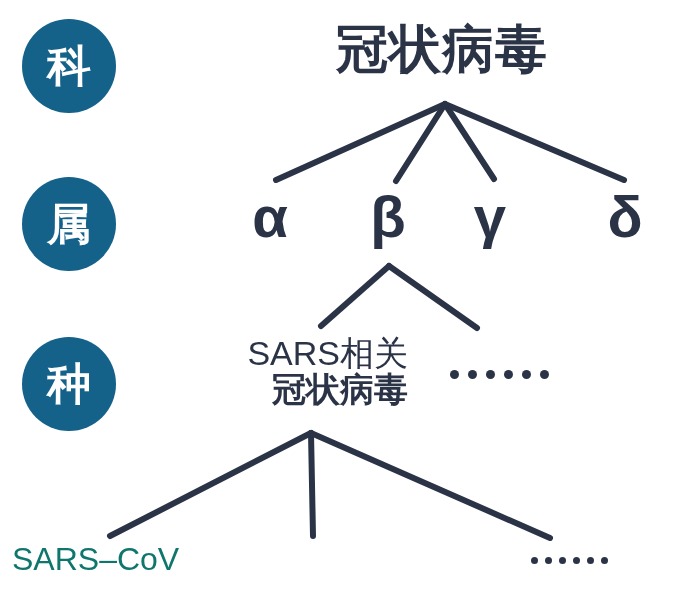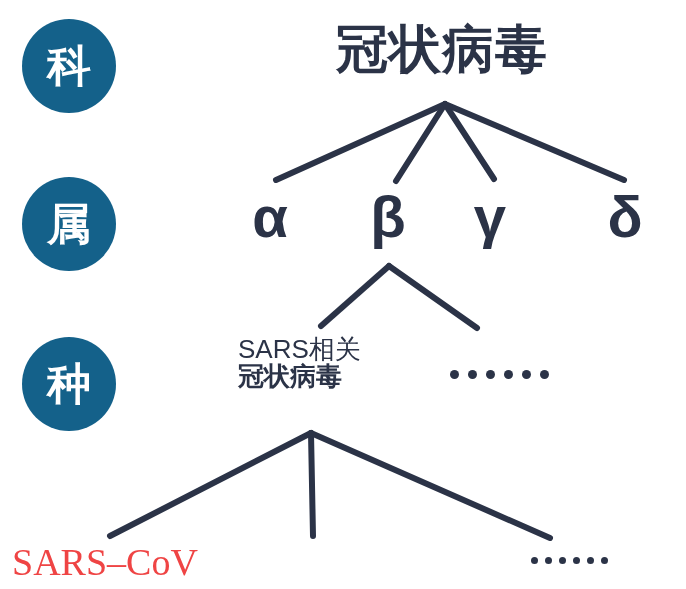--- a/index.html
+++ b/index.html
@@ -42,21 +42,21 @@
   }
   #badge-family { left: 22px; top: 19px; }
   #badge-genus  { left: 22px; top: 177px; }
   #badge-species{ left: 22px; top: 337px; }
 
   .node-label {
     position: absolute;
     color: #2b3347;
     white-space: nowrap;
     line-height: 1.05;
-    text-align: left;
+    text-align: right;
   }
 
   #label-family {
     left: 336px;
     top: 22px;
     font-size: 52px;
     font-weight: bold;
     letter-spacing: 1px;
   }
 
@@ -68,24 +68,24 @@
     line-height: 1;
     text-align: center;
     width: 70px;
   }
   #genus-alpha { left: 235px; top: 188px; }
   #genus-beta  { left: 353px; top: 188px; }
   #genus-gamma { left: 455px; top: 188px; }
   #genus-delta { left: 590px; top: 188px; }
 
   #label-sars-related {
-    left: 238px;
+    left: 228px;
     top: 336px;
     width: 180px;
-    font-size: 26px;
+    font-size: 34px;
     font-weight: normal;
     letter-spacing: 0;
   }
   #label-sars-related .line2 {
     display: block;
     font-weight: bold;
   }
 
   .ellipsis-dots {
     position: absolute;
@@ -112,25 +112,24 @@
     top: 557px;
   }
   #ellipsis-species-level .dot {
     width: 7px;
     height: 7px;
     margin-right: 7px;
   }
 
   .strain-label {
     position: absolute;
-    color: #ef4444;
-    font-size: 38px;
+    color: #0f766e;
+    font-size: 32px;
     white-space: nowrap;
     line-height: 1;
-    font-family: Liberation Serif, serif;
   }
   #strain-sars-cov   { left: 12px;  top: 543px; }
   #strain-sars-cov-2 { left: 235px; top: 543px; }
 </style>
 </head>
 <body>
 
 <div id="diagram">
 
   <svg class="edges" viewBox="0 0 686 589" width="686" height="589" xmlns="http://www.w3.org/2000/svg">

